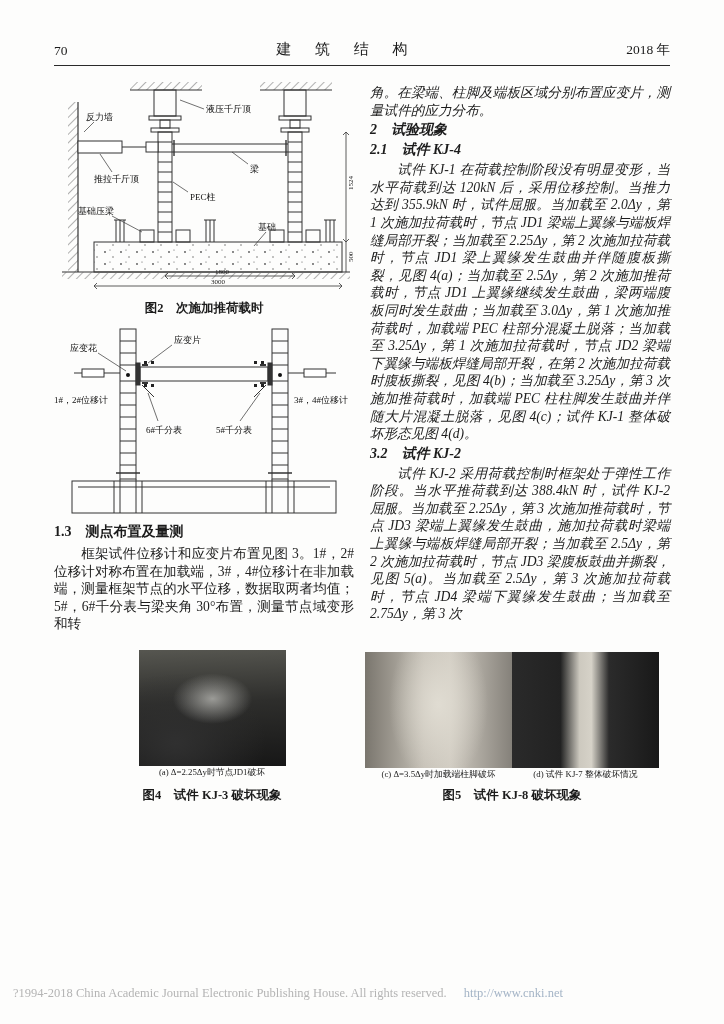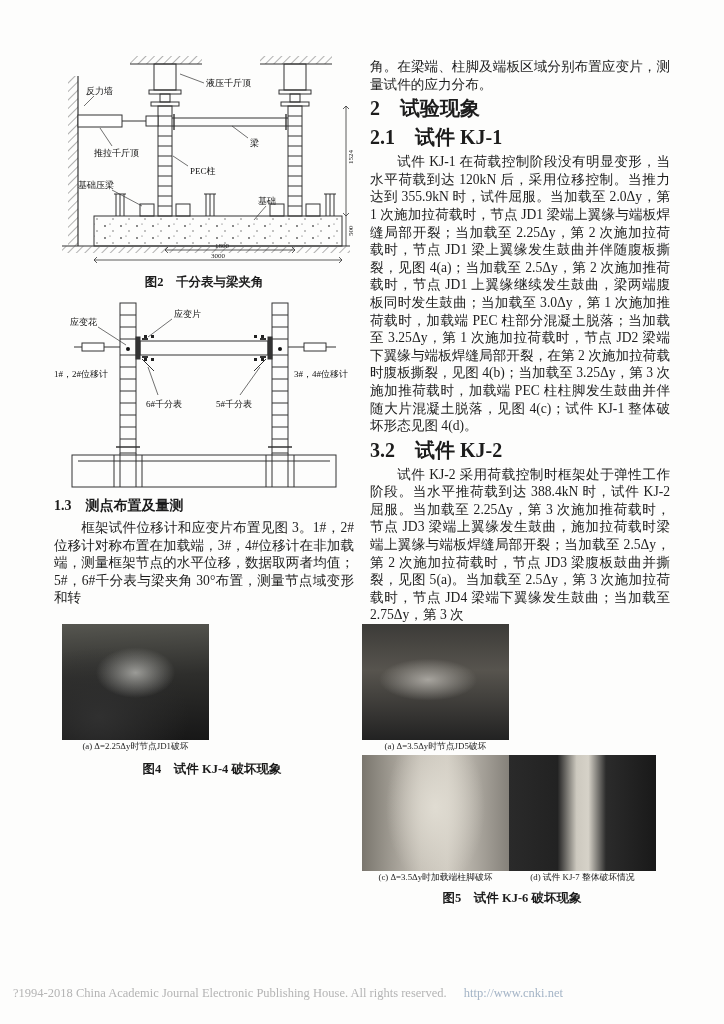--- a/index.html
+++ b/index.html
@@ -13,27 +13,27 @@
   .hdr{display:flex;align-items:flex-end;justify-content:space-between;
        padding-bottom:6px;border-bottom:1.5px solid #2a2a2a;font-size:13.5px;}
   .hdr .journal{letter-spacing:10px;font-size:15px;}
   
   .cols{display:flex;gap:16px;margin-top:14px;height:562px;}
   .col{width:300px;}
   .fig-wrap{text-align:center;}
   .fig-caption{font-size:12.5px;font-weight:bold;text-align:center;margin:2px 0 6px;}
   svg text{font-family:"Liberation Serif","DejaVu Serif",serif;}
   h3.sec{font-size:14px;margin:0 0 4px;font-weight:bold;}
-  h3.sec2{font-size:20px;margin:2px 0 2px;font-weight:bold;}
+  h3.sec2{font-size:14px;margin:2px 0 2px;font-weight:bold;}
   p.body{font-size:13.6px;line-height:17.6px;text-align:justify;margin:0;}
   p.indent{text-indent:2em;}
   
   .photo-section{display:flex;justify-content:space-between;margin:8px 8px 0 8px;}
   .pgroup{width:302px;}
-  .prow{display:flex;justify-content:flex-start;margin-bottom:2px;}
+  .prow{display:flex;justify-content:center;margin-bottom:2px;}
   .pcell{width:147px;}
   .photo{width:147px;height:116px;}
   .pcap{font-size:8.8px;text-align:center;line-height:13px;white-space:nowrap;}
   .gcap{font-size:12.5px;font-weight:bold;text-align:center;margin-top:6px;}
   
   .ph-j1{background:
     radial-gradient(55px 35px at 50% 42%,#9b9b97,rgba(0,0,0,0) 72%),
     radial-gradient(90px 70px at 25% 80%,#303030,rgba(0,0,0,0)),
     linear-gradient(178deg,#565650 0%,#2e2e2c 45%,#171717 100%);}
   .ph-j2{background:
@@ -62,20 +62,25 @@
   
   .footer{position:absolute;left:0;top:986px;width:576px;text-align:center;
           font-size:12.5px;color:#b4b4b4;font-family:"Liberation Serif",serif;}
   .footer .url{color:#a4b4c6;margin-left:14px;}
 </style>
 </head>
 <body>
 
 <div class="page">
 
+  <div class="hdr">
+    <span>70</span>
+    <span class="journal">建 筑 结 构</span>
+    <span>2018 年</span>
+  </div>
 
   <div class="cols">
 
     <div class="col">
 
       <div class="fig-wrap">
         <svg width="300" height="214" viewBox="0 0 300 214">
           <defs>
             <pattern id="hatch" width="6" height="6" patternUnits="userSpaceOnUse" patternTransform="rotate(45)">
               <line x1="0" y1="0" x2="0" y2="6" stroke="#666" stroke-width="1"></line>
@@ -167,21 +172,21 @@
             <line x1="212" y1="152" x2="200" y2="166"></line>
           </g>
           <text x="32" y="40" font-size="9" fill="#111">反力墙</text>
           <text x="152" y="32" font-size="9" fill="#111">液压千斤顶</text>
           <text x="40" y="102" font-size="9" fill="#111">推拉千斤顶</text>
           <text x="196" y="92" font-size="9" fill="#111">梁</text>
           <text x="136" y="120" font-size="9" fill="#111">PEC柱</text>
           <text x="24" y="134" font-size="9" fill="#111">基础压梁</text>
           <text x="204" y="150" font-size="9" fill="#111">基础</text>
         </svg>
-        <div class="fig-caption">图2　千分表与梁夹角</div>
+        <div class="fig-caption">图2　次施加推荷载时</div>
       </div>
 
       <div class="fig-wrap">
         <svg width="300" height="196" viewBox="0 0 300 196">
 
           <g stroke="#333" stroke-width="1" fill="none">
             <rect x="66" y="6" width="16" height="150"></rect>
             <path d="M66 18h16M66 30h16M66 42h16M66 58h16M66 70h16M66 82h16M66 94h16M66 106h16M66 118h16M66 130h16M66 142h16"></path>
           </g>
           <g stroke="#333" stroke-width="1" fill="none">
@@ -243,62 +248,58 @@
             <path d="M60 158v32M88 158v32M212 158v32M240 158v32M66 156v34M82 156v34M218 156v34M234 156v34"></path>
             <path d="M62 150h24M214 150h24" stroke-width="1.4"></path>
           </g>
         </svg>
       </div>
 
       <h3 class="sec">1.3　测点布置及量测</h3>
       <p class="body indent">框架试件位移计和应变片布置见图 3。1#，2# 位移计对称布置在加载端，3#，4#位移计在非加载端，测量框架节点的水平位移，数据取两者均值；5#，6#千分表与梁夹角 30°布置，测量节点域变形和转</p>
     </div>
 
-    <div class="col" style="padding-top:4px;">
+    <div class="col" style="padding-top:4px;font-style:italic;">
       <p class="body">角。在梁端、柱脚及端板区域分别布置应变片，测量试件的应力分布。</p>
       <h3 class="sec2">2　试验现象</h3>
-      <h3 class="sec2">2.1　试件 KJ-1</h3>
+      <h3 class="sec2">2.1　试件 KJ-4</h3>
       <p class="body indent">试件 KJ-1 在荷载控制阶段没有明显变形，当水平荷载到达 120kN 后，采用位移控制。当推力达到 355.9kN 时，试件屈服。当加载至 2.0Δy，第 1 次施加拉荷载时，节点 JD1 梁端上翼缘与端板焊缝局部开裂；当加载至 2.25Δy，第 2 次施加拉荷载时，节点 JD1 梁上翼缘发生鼓曲并伴随腹板撕裂，见图 4(a)；当加载至 2.5Δy，第 2 次施加推荷载时，节点 JD1 上翼缘继续发生鼓曲，梁两端腹板同时发生鼓曲；当加载至 3.0Δy，第 1 次施加推荷载时，加载端 PEC 柱部分混凝土脱落；当加载至 3.25Δy，第 1 次施加拉荷载时，节点 JD2 梁端下翼缘与端板焊缝局部开裂，在第 2 次施加拉荷载时腹板撕裂，见图 4(b)；当加载至 3.25Δy，第 3 次施加推荷载时，加载端 PEC 柱柱脚发生鼓曲并伴随大片混凝土脱落，见图 4(c)；试件 KJ-1 整体破坏形态见图 4(d)。</p>
       <h3 class="sec2">3.2　试件 KJ-2</h3>
       <p class="body indent">试件 KJ-2 采用荷载控制时框架处于弹性工作阶段。当水平推荷载到达 388.4kN 时，试件 KJ-2 屈服。当加载至 2.25Δy，第 3 次施加推荷载时，节点 JD3 梁端上翼缘发生鼓曲，施加拉荷载时梁端上翼缘与端板焊缝局部开裂；当加载至 2.5Δy，第 2 次施加拉荷载时，节点 JD3 梁腹板鼓曲并撕裂，见图 5(a)。当加载至 2.5Δy，第 3 次施加拉荷载时，节点 JD4 梁端下翼缘发生鼓曲；当加载至 2.75Δy，第 3 次</p>
     </div>
   </div>
 
   <div class="photo-section">
 
     <div class="pgroup">
       <div class="prow">
         <div class="pcell">
           <div class="photo ph-j1"></div>
           <div class="pcap">(a) Δ=2.25Δy时节点JD1破坏</div>
         </div>
       </div>
       <div class="prow">
       </div>
-      <div class="gcap">图4　试件 KJ-4 破坏现象</div>
+      <div class="gcap">图4　试件 KJ-3 破坏现象</div>
     </div>
 
     <div class="pgroup">
       <div class="prow">
-        <div class="pcell">
-          <div class="photo ph-j5"></div>
-          <div class="pcap">(a) Δ=3.5Δy时节点JD5破坏</div>
-        </div>
       </div>
       <div class="prow">
         <div class="pcell">
           <div class="photo ph-base2"></div>
           <div class="pcap">(c) Δ=3.5Δy时加载端柱脚破坏</div>
         </div>
         <div class="pcell">
           <div class="photo ph-whole2"></div>
           <div class="pcap">(d) 试件 KJ-7 整体破坏情况</div>
         </div>
       </div>
-      <div class="gcap">图5　试件 KJ-6 破坏现象</div>
+      <div class="gcap">图5　试件 KJ-8 破坏现象</div>
     </div>
 
   </div>
 </div>
 
 <div class="footer">
   <span>?1994-2018 China Academic Journal Electronic Publishing House. All rights reserved.</span>
   <span class="url">http://www.cnki.net</span>
 </div>
 

